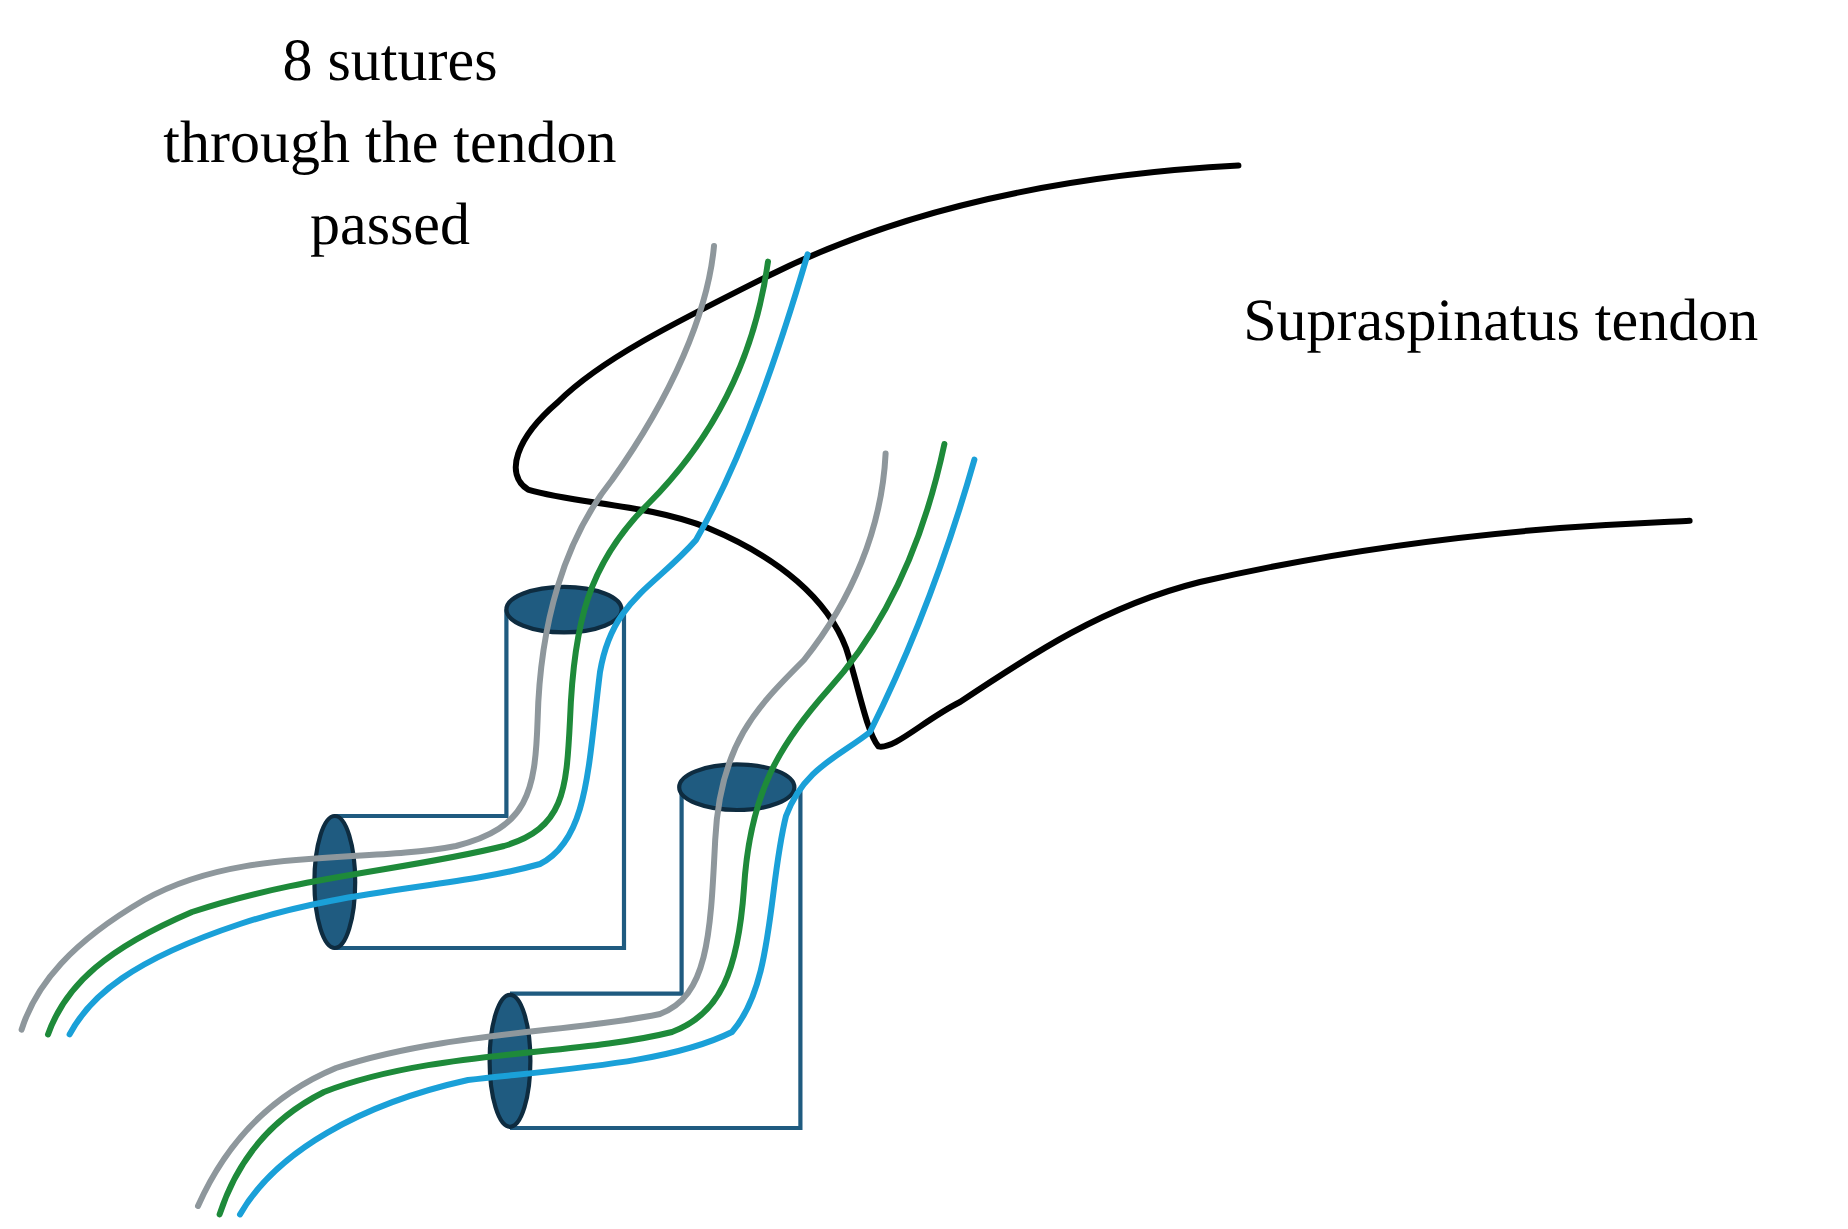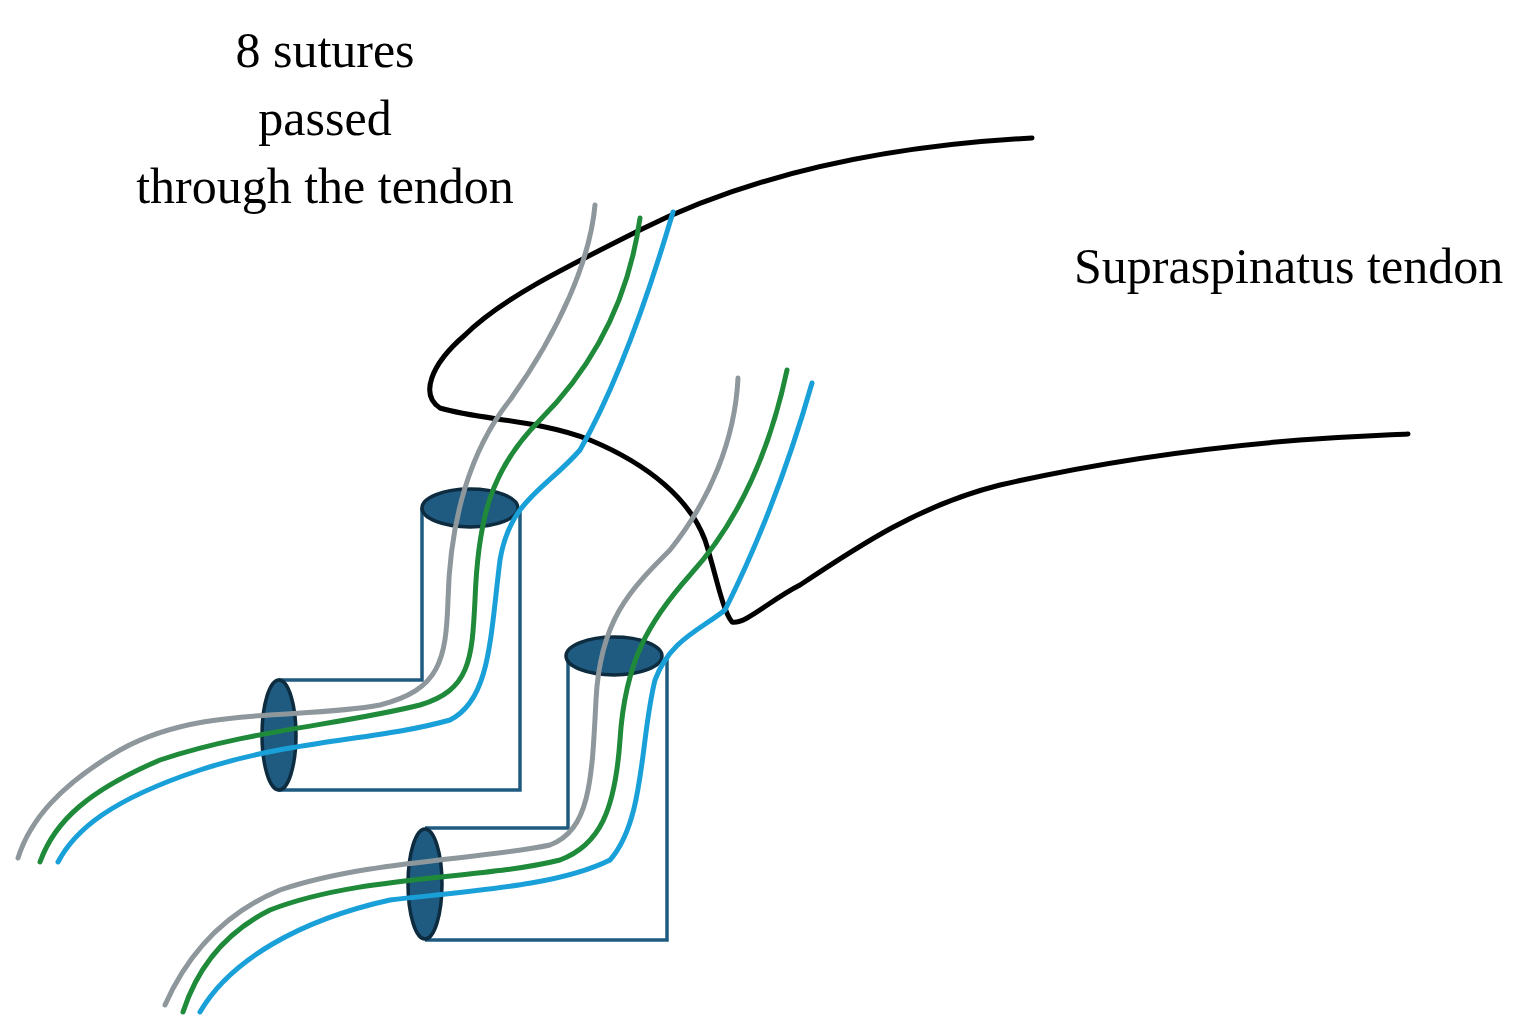--- a/index.html
+++ b/index.html
@@ -6,34 +6,34 @@
     body { width: 1540px; height: 1024px; position: relative; overflow: hidden; }
     .label {
       position: absolute;
       font-family: "Liberation Serif", serif;
       color: #000;
       font-size: 50px;
       line-height: 68px;
       text-align: center;
     }
     #label-sutures { left: 100px; top: 16px; width: 450px; }
-    #label-tendon { left: 1036px; top: 232px; text-align: left; white-space: nowrap; margin-left: 38px; }
+    #label-tendon { left: 1036px; top: 232px; text-align: left; white-space: nowrap; }
     svg { position: absolute; left: 0; top: 0; }
     .tendon { fill: none; stroke-width: 5; stroke-linecap: round; stroke-linejoin: round; }
     .suture { fill: none; stroke-width: 5; stroke-linecap: round; stroke-linejoin: round; }
     .anchor-outline { fill: none; stroke-width: 3.5; }
     .anchor-cap { stroke-width: 3.5; }
   </style>
 </head>
 <body>
 
 <div id="label-sutures" class="label">
   <div>8 sutures</div>
+  <div>through the tendon</div>
   <div>passed</div>
-  <div>through the tendon</div>
 </div>
 <div id="label-tendon" class="label">Supraspinatus tendon</div>
 
 <svg width="1540" height="1024" viewBox="0 0 1540 1024">
 
   <path class="tendon" stroke="#000" d="M1032 138 C 900 145, 760 170, 640 230 C 560 270, 500 300, 465 335 C 430 365, 420 395, 440 408 C 480 420, 540 420, 590 440 C 650 465, 690 500, 705 540 C 715 570, 722 610, 732 622 C 745 625, 770 600, 800 585 C 860 545, 920 505, 1000 485 C 1100 462, 1200 448, 1300 440 C 1360 436, 1390 435, 1408 434"></path>
 
   <g>
     <path class="anchor-outline" stroke="#1f5b80" d="M422 508 L422 680 L278 680 M278 790 L520 790 L520 508"></path>
     <ellipse class="anchor-cap" cx="470" cy="508" rx="48" ry="19" fill="#1f5b80" stroke="#0e2c40"></ellipse>

